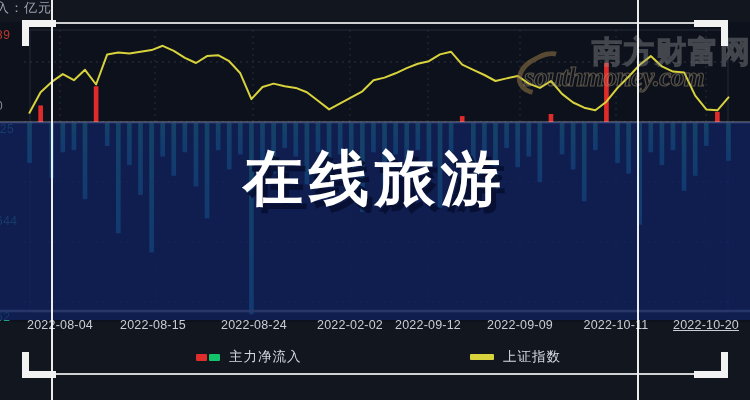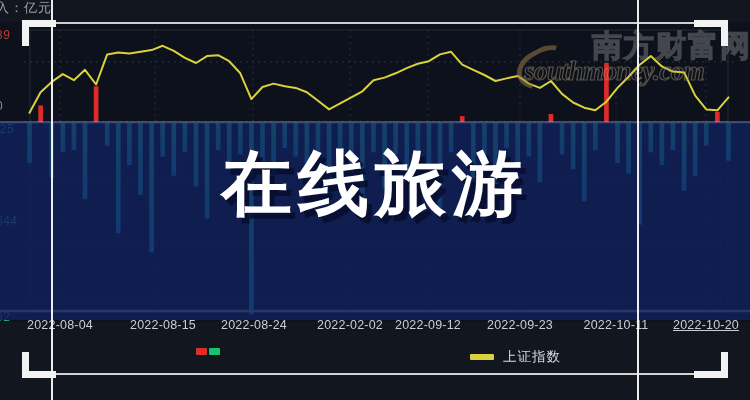--- a/index.html
+++ b/index.html
@@ -46,21 +46,21 @@
   .lg{position:absolute;display:flex;align-items:center;gap:9px;}
   .lg-label{font-size:13.5px;color:#d5d9e0;letter-spacing:1px;white-space:nowrap;}
   .sw{display:block;position:relative;width:24px;height:7px;}
   .sw.rg::before{content:"";position:absolute;left:0;top:0;width:11px;height:7px;
                  background:#e02b2b;border-radius:1px;}
   .sw.rg::after{content:"";position:absolute;right:0;top:0;width:11px;height:7px;
                 background:#14c46a;border-radius:1px;}
   .sw.ye{background:#d8d23c;border-radius:1px;height:6px;}
 
   
-  .wm{position:absolute;left:516px;top:26px;width:232px;height:66px;
+  .wm{position:absolute;left:516px;top:32px;width:232px;height:66px;
       pointer-events:none;user-select:none;}
   .wm-cn{position:absolute;left:76px;top:0px;font-size:30px;font-weight:bold;
          color:transparent;-webkit-text-stroke:1.3px rgba(150,150,150,.40);
          letter-spacing:2px;white-space:nowrap;
          font-family:"DejaVu Sans",sans-serif;}
   .wm-en{position:absolute;left:8px;top:30px;font-size:27px;font-style:italic;
          font-weight:bold;color:transparent;
          -webkit-text-stroke:1.2px rgba(170,150,120,.48);
          letter-spacing:-.5px;white-space:nowrap;
          font-family:"Liberation Serif",serif;}
@@ -68,21 +68,21 @@
             border:5px solid rgba(150,120,70,.55);border-radius:50% 50% 40% 60%;
             border-right-color:transparent;border-bottom-color:transparent;
             transform:rotate(-28deg);}
 
   
   .blue-band{position:absolute;left:0;top:122px;width:750px;height:198px;
              background:rgba(16,32,92,.80);}
 
   
   .big-title{position:absolute;left:0;top:148px;width:750px;text-align:center;
-             font-size:71px;line-height:1;font-weight:bold;color:#ffffff;
+             font-size:60px;line-height:1;font-weight:bold;color:#ffffff;
              letter-spacing:6px;
              font-family:"DejaVu Sans",sans-serif;
              text-shadow:5px 6px 0 rgba(6,14,46,.85);}
 </style>
 </head>
 <body>
 
 <div id="stage">
 
   <div class="hdr-text">流入：亿元</div>
@@ -477,32 +477,33 @@
   <div class="big-title">在线旅游</div>
 
   <div class="wm">
     <span class="wm-swirl"></span>
     <span class="wm-cn">南方财富网</span>
     <span class="wm-en">southmoney.com</span>
   </div>
 
   <div class="xaxis" id="xaxis">
       <div class="xlab" style="left: 60px;">2022-08-04</div>
-      <div class="xlab" style="left: 163px;">2022-08-15</div>
+      <div class="xlab" style="left: 153px;">2022-08-15</div>
       <div class="xlab" style="left: 254px;">2022-08-24</div>
       <div class="xlab" style="left: 350px;">2022-02-02</div>
       <div class="xlab" style="left: 428px;">2022-09-12</div>
-      <div class="xlab" style="left: 520px;">2022-09-23</div>
+      <div class="xlab" style="left: 520px;">2022-09-09</div>
       <div class="xlab" style="left: 616px;">2022-10-11</div>
       <div class="xlab" style="left: 706px; text-decoration: underline;">2022-10-20</div>
     </div>
 
   <div class="legend">
     <div class="lg" style="left:196px;top:2px;">
       <span class="sw rg"></span>
+      <span class="lg-label">主力净流入</span>
     </div>
     <div class="lg" style="left:470px;top:2px;">
       <span class="sw ye"></span>
       <span class="lg-label">上证指数</span>
     </div>
   </div>
 
   <div class="vrule" style="left:51px;"></div>
   <div class="vrule" style="left:637px;"></div>
 

